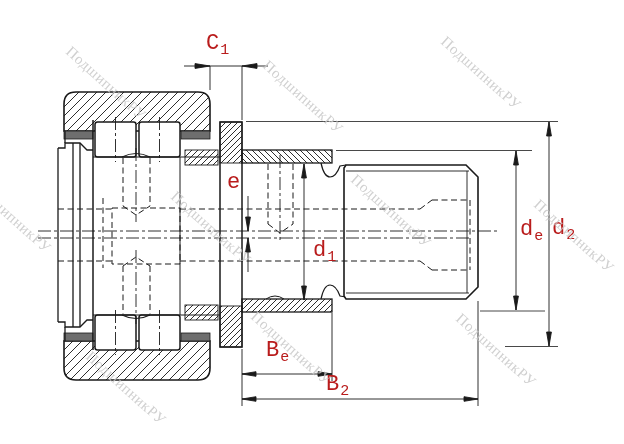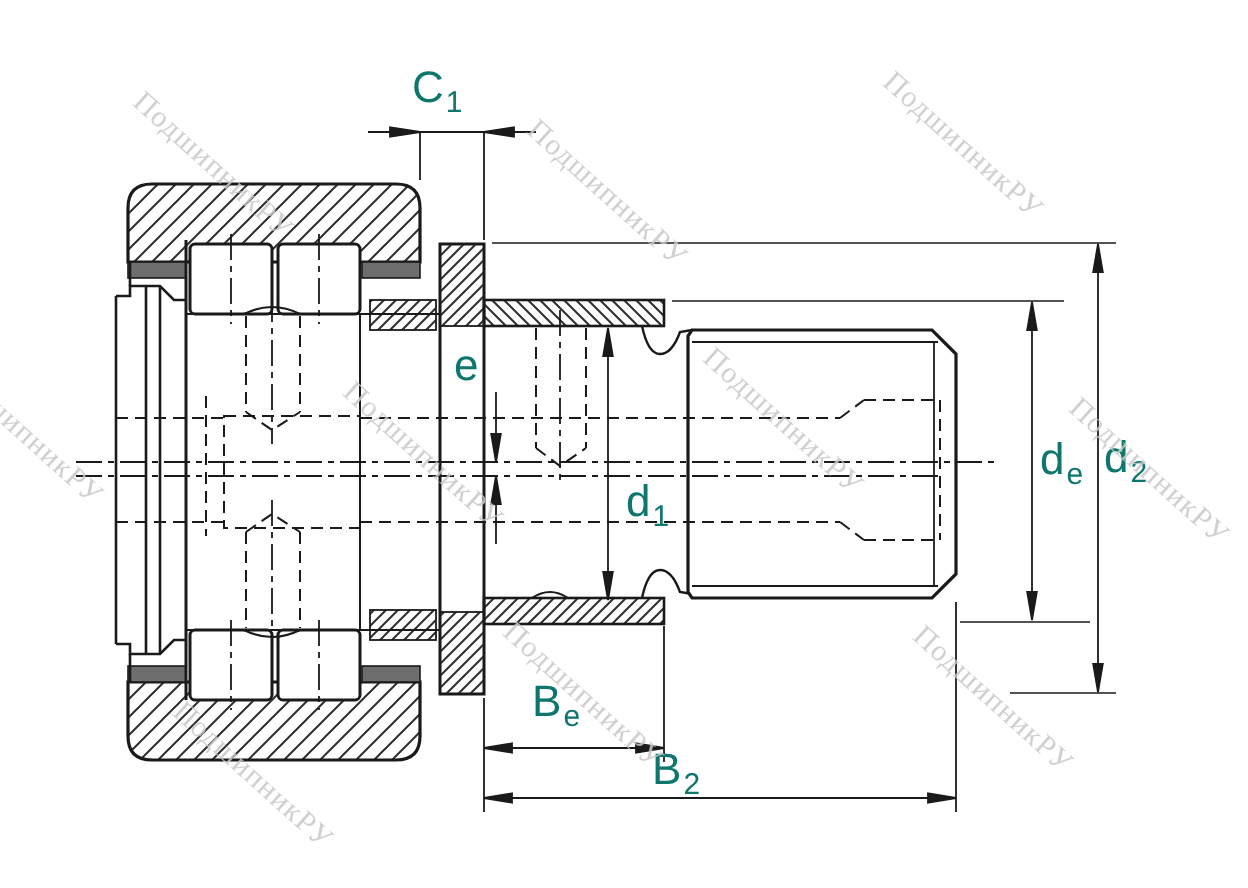--- a/index.html
+++ b/index.html
@@ -3,22 +3,22 @@
 <meta charset="utf-8">
 <style>
   html,body{margin:0;padding:0;background:#fff;}
   .stage{
     position:relative;width:624px;height:444px;background:#ffffff;overflow:hidden;
     font-family:"Liberation Sans", sans-serif;
   }
   .stage svg{position:absolute;left:0;top:0;}
   .labels-layer{position:absolute;left:0;top:0;width:100%;height:100%;pointer-events:none;}
   .dim-label{
-    position:absolute;font-size:22px;line-height:1;color:#0f766e;
-    font-family:Liberation Sans, sans-serif;white-space:nowrap;
+    position:absolute;font-size:22px;line-height:1;color:#b91c1c;
+    font-family:Liberation Mono, monospace;white-space:nowrap;
   }
   .dim-label .sub{font-size:15px;position:relative;top:5px;left:1px;}
   .watermark-layer{position:absolute;left:0;top:0;width:100%;height:100%;pointer-events:none;}
   .watermark{
     position:absolute;font-family:"Liberation Serif", serif;
     font-size:15px;letter-spacing:.6px;white-space:nowrap;
     transform:rotate(42deg);transform-origin:center;opacity:.85;
   }
 </style>
 </head>

